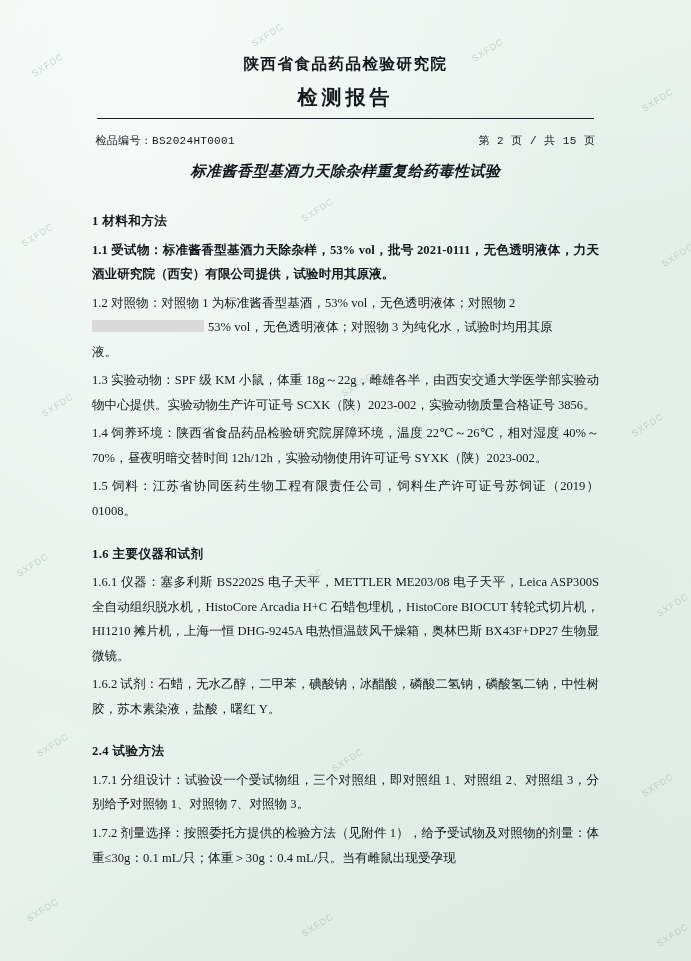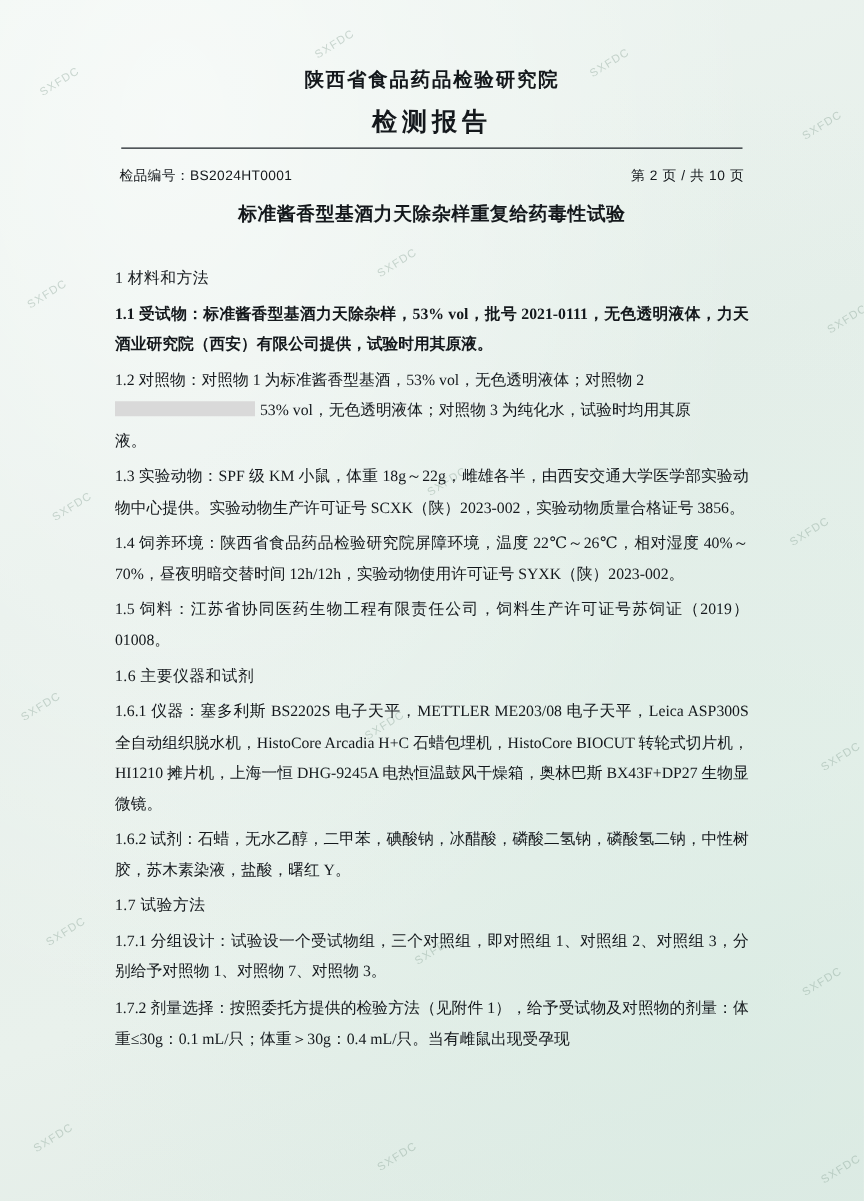--- a/index.html
+++ b/index.html
@@ -65,43 +65,44 @@
     width: 497px;
     margin: 7px auto 0 auto;
     border-top: 1.6px solid #1a2026;
   }
   .meta-row {
     display: flex;
     justify-content: space-between;
     width: 500px;
     margin: 14px auto 0 auto;
     font-size: 11px;
-    font-family: Liberation Sans, sans-serif;
+    font-family: Liberation Mono, monospace;
   }
   .meta-left { letter-spacing: 0.3px; }
   .meta-right { letter-spacing: 0.5px; }
   .report-title {
     text-align: center;
     font-size: 15px;
     font-weight: bold;
     letter-spacing: 0.5px;
-    margin: 14px auto 15px auto;
+    margin: 14px auto 0 auto;
     width: 560px;
+    font-style: italic;
   }
   .body {
     width: 507px;
     margin: 0 auto;
     padding-top: 10px;
     font-size: 12.6px;
     line-height: 1.95;
     text-align: justify;
   }
   .sec-head {
-    font-weight: normal;
-    margin-top: 4px;
+    font-weight: bold;
+    margin-top: 18px;
     letter-spacing: 0.4px;
   }
   .para {
     margin-top: 4px;
     text-indent: 0;
   }
   .para b { font-weight: bold; }
   .redact {
     display: inline-block;
     width: 112px;
@@ -143,21 +144,21 @@
   <div class="header">
     <div class="org">陕西省食品药品检验研究院</div>
     <div class="doc-title">检测报告</div>
     <div class="rule"></div>
   </div>
 
   <div class="meta-row">
     <div class="meta-left">
       <span>检品编号：</span><span>BS2024HT0001</span>
     </div>
-    <div class="meta-right">第 2 页 / 共 10 页</div>
+    <div class="meta-right">第 2 页 / 共 15 页</div>
   </div>
 
   <div class="report-title">标准酱香型基酒力天除杂样重复给药毒性试验</div>
 
   <div class="body">
 
     <div class="sec-head">1  材料和方法</div>
 
     <div class="para"><b>1.1 受试物：标准酱香型基酒力天除杂样，53% vol，批号 2021-0111，无色透明液体，力天酒业研究院（西安）有限公司提供，试验时用其原液。</b></div>
 
@@ -174,20 +175,20 @@
     <div class="para">1.4 饲养环境：陕西省食品药品检验研究院屏障环境，温度 22℃～26℃，相对湿度 40%～70%，昼夜明暗交替时间 12h/12h，实验动物使用许可证号 SYXK（陕）2023-002。</div>
 
     <div class="para">1.5 饲料：江苏省协同医药生物工程有限责任公司，饲料生产许可证号苏饲证（2019）01008。</div>
 
     <div class="sec-head">1.6  主要仪器和试剂</div>
 
     <div class="para">1.6.1 仪器：塞多利斯 BS2202S 电子天平，METTLER ME203/08 电子天平，Leica ASP300S 全自动组织脱水机，HistoCore Arcadia H+C 石蜡包埋机，HistoCore BIOCUT 转轮式切片机，HI1210 摊片机，上海一恒 DHG-9245A 电热恒温鼓风干燥箱，奥林巴斯 BX43F+DP27 生物显微镜。</div>
 
     <div class="para">1.6.2 试剂：石蜡，无水乙醇，二甲苯，碘酸钠，冰醋酸，磷酸二氢钠，磷酸氢二钠，中性树胶，苏木素染液，盐酸，曙红 Y。</div>
 
-    <div class="sec-head">1.7  试验方法</div>
+    <div class="sec-head">2.4  试验方法</div>
 
     <div class="para">1.7.1 分组设计：试验设一个受试物组，三个对照组，即对照组 1、对照组 2、对照组 3，分别给予对照物 1、对照物 7、对照物 3。</div>
 
     <div class="para">1.7.2 剂量选择：按照委托方提供的检验方法（见附件 1），给予受试物及对照物的剂量：体重≤30g：0.1 mL/只；体重＞30g：0.4 mL/只。当有雌鼠出现受孕现</div>
 
   </div>
 </div>
 
 </body></html>

